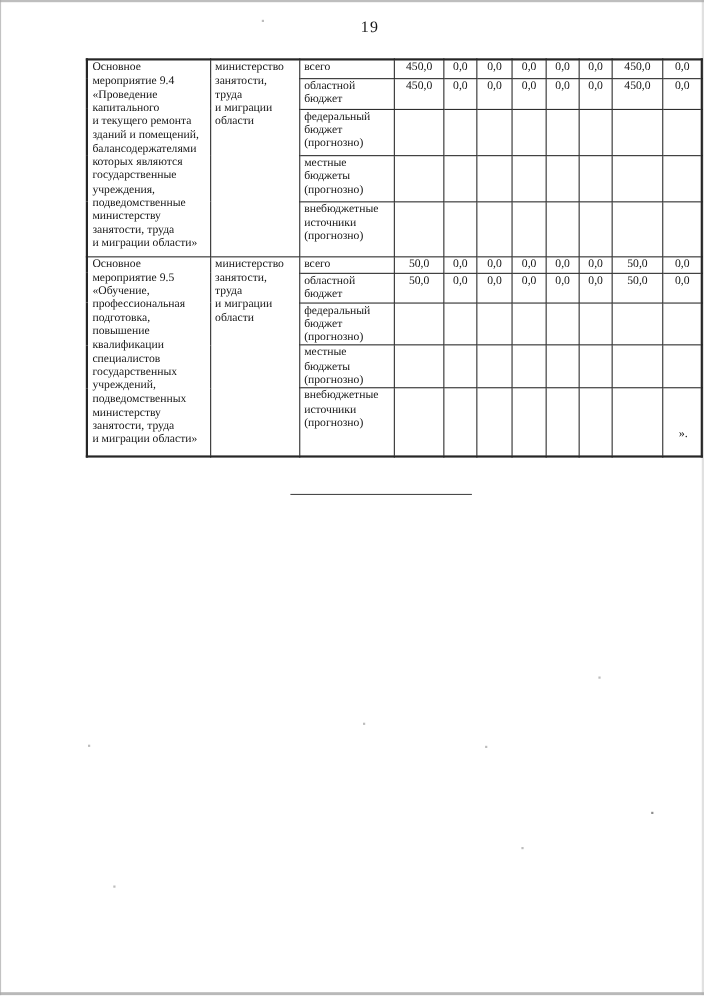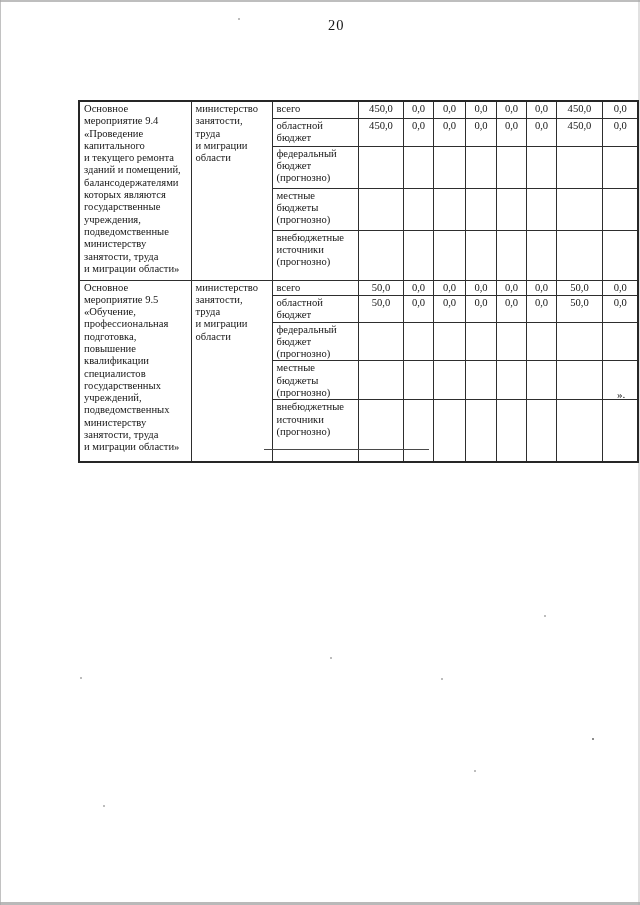--- a/index.html
+++ b/index.html
@@ -32,21 +32,20 @@
   }
 
   table.budget {
     position: absolute;
     left: 78px;
     top: 53px;
     width: 559px;
     border-collapse: collapse;
     table-layout: fixed;
     border: 2px solid #262626;
-    margin-top: 47px;
   }
   table.budget td {
     border: 1px solid #2e2e2e;
     vertical-align: top;
     font-size: 10.6px;
     line-height: 12.3px;
     padding: 1px 3px 0 4px;
     white-space: pre-line;
     overflow: hidden;
     color: #161616;
@@ -82,21 +81,21 @@
 
   <div class="speck" style="left:238px; top:18px;"></div>
   <div class="speck" style="left:544px; top:615px;"></div>
   <div class="speck" style="left:330px; top:657px;"></div>
   <div class="speck" style="left:80px; top:677px;"></div>
   <div class="speck" style="left:441px; top:678px;"></div>
   <div class="speck dark" style="left:592px; top:738px;"></div>
   <div class="speck" style="left:474px; top:770px;"></div>
   <div class="speck" style="left:103px; top:805px;"></div>
 
-  <div class="page-number">20</div>
+  <div class="page-number">19</div>
 
   <table class="budget">
     <colgroup>
       <col style="width:112px">
         <col style="width:81px">
         <col style="width:86px">
       <col style="width:45px">
         <col style="width:30px">
         <col style="width:32px">
       <col style="width:31px">

